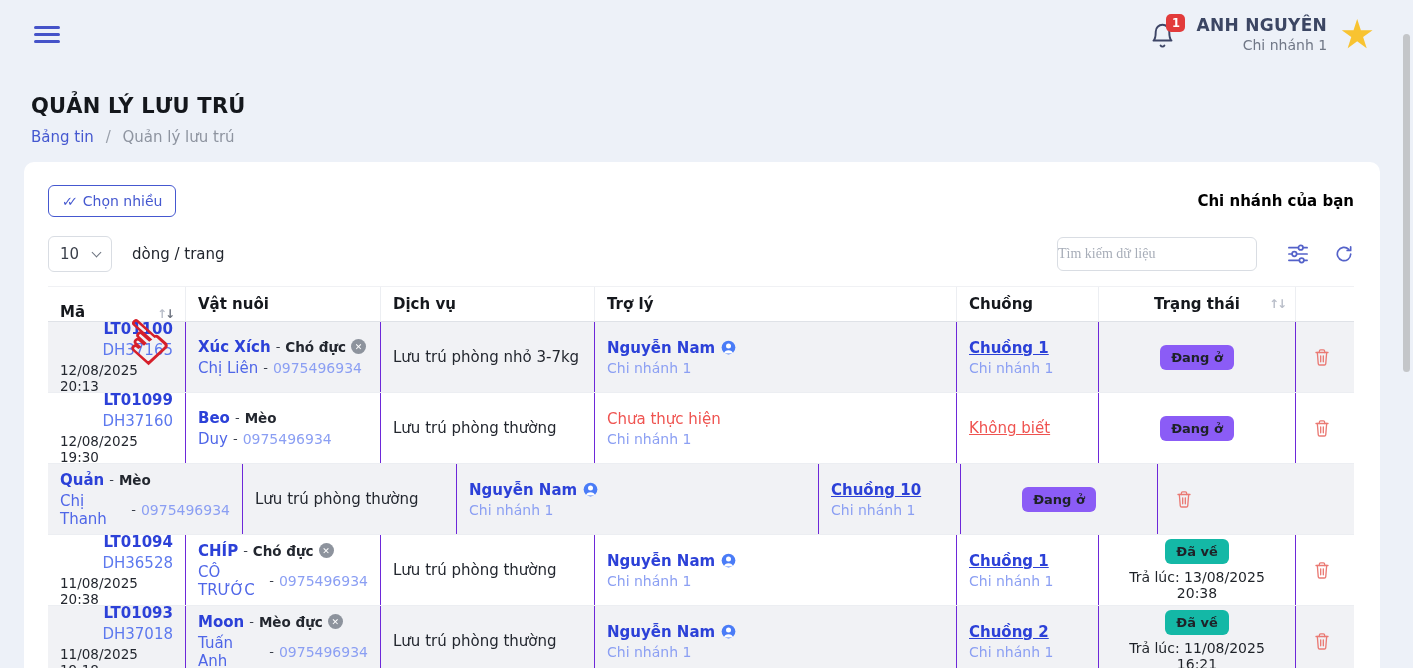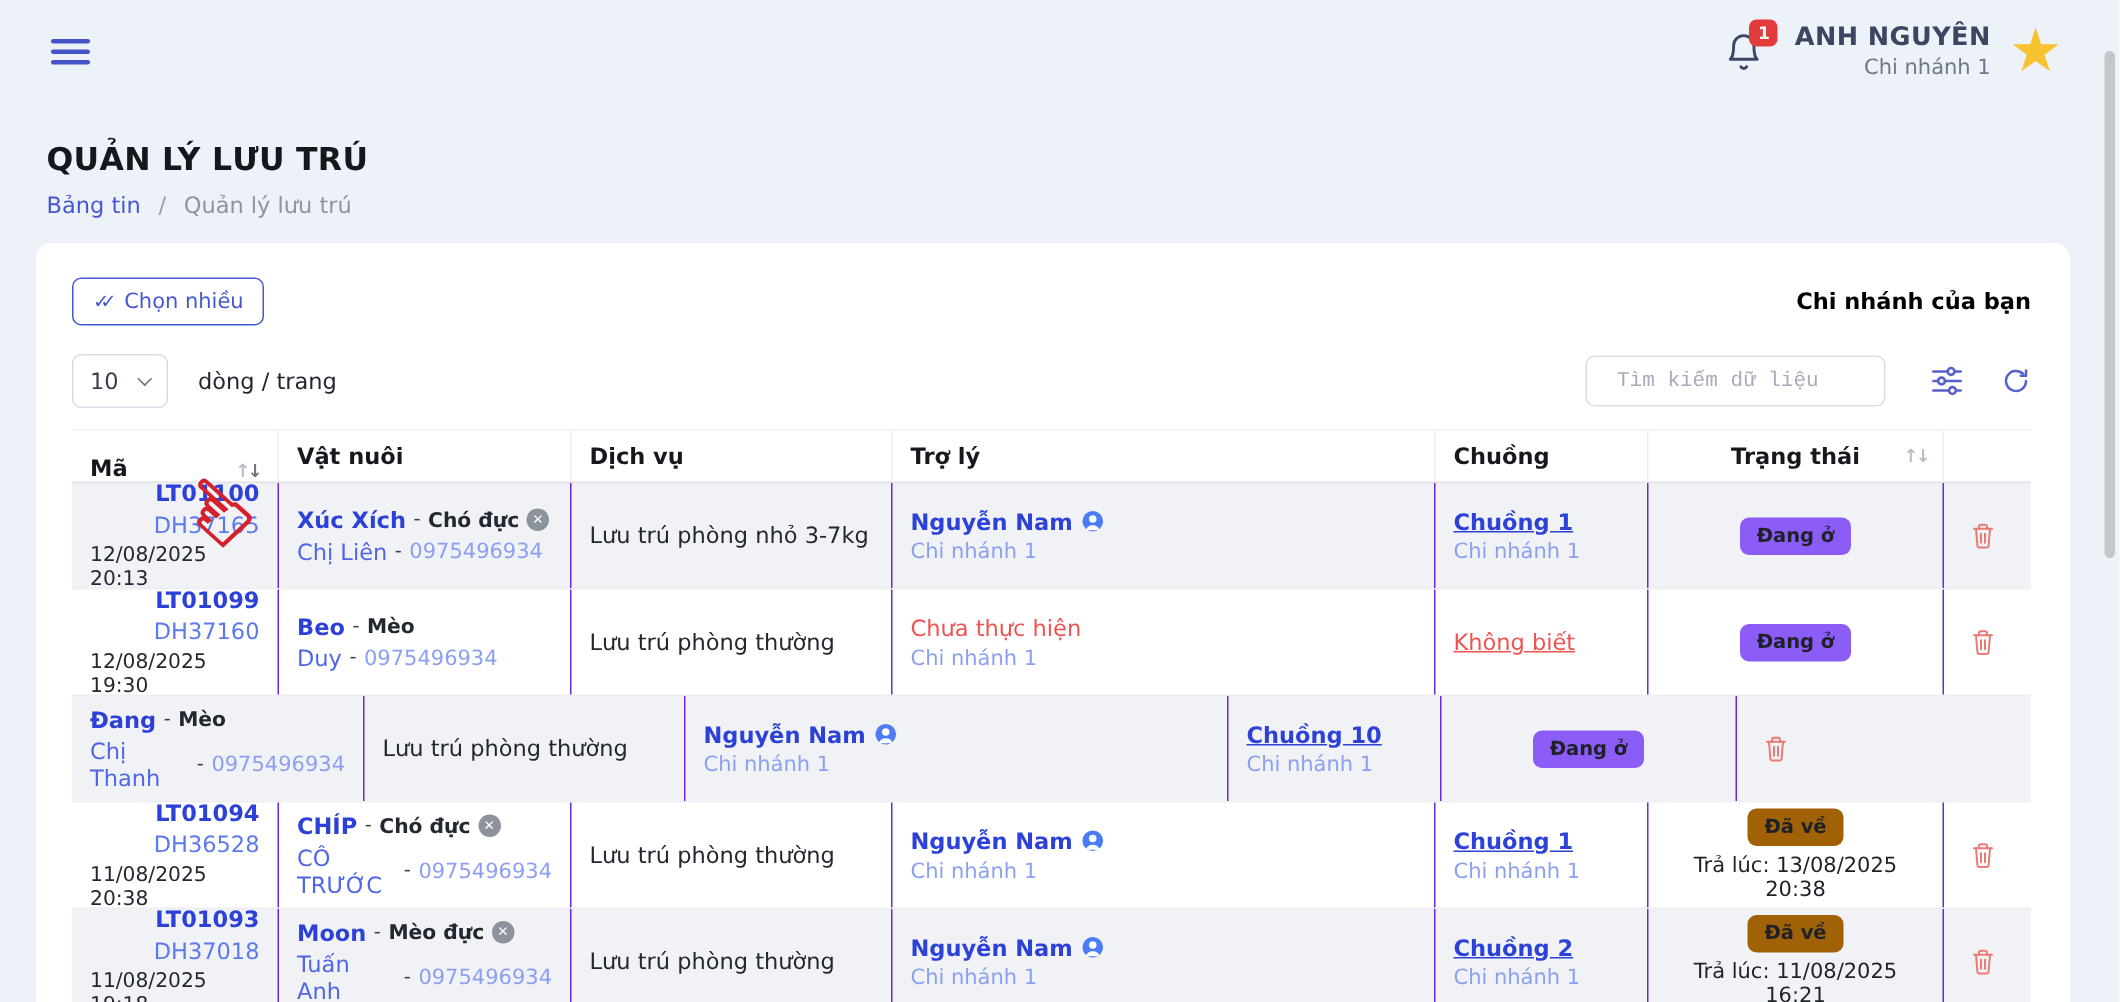--- a/index.html
+++ b/index.html
@@ -41,21 +41,21 @@
   .branch-label { font-size:15px; font-weight:700; color:#000000; }
 
   .card-row2 { display:flex; align-items:center; margin-top:18px; height:36px; }
   .select-box { width:64px; height:36px; border:1px solid #d9dde3; border-radius:6px;
     display:flex; align-items:center; justify-content:space-between; padding:0 11px;
     font-size:15px; color:#3a3f4a; cursor:pointer; background:#fff; }
   .chev { width:7px; height:7px; border-right:1.7px solid #6c737f; border-bottom:1.7px solid #6c737f;
     transform:rotate(45deg); margin-top:-4px; }
   .rpp-label { margin-left:20px; font-size:15px; color:#22262e; }
   .search { margin-left:auto; width:200px; height:34px; border:1px solid #d9dde3; border-radius:6px;
-    padding:0 20px; font-size:14px; color:#3a3f4a; outline:none; font-family:Liberation Mono, monospace; }
+    padding:0 0; font-size:14px; color:#3a3f4a; outline:none; font-family:Liberation Serif, serif; }
   .search::placeholder { color:#a7adb8; }
   .icon-btn { display:flex; align-items:center; justify-content:center; cursor:pointer; }
   .filter-btn { margin-left:30px; }
   .refresh-btn { margin-left:25px; }
 
   
   .table { margin-top:14px; }
   .thead { display:flex; height:36px; border-top:1px solid #f0f1f4; border-bottom:1px solid #dfe2e7; }
   .th { display:flex; align-items:center; padding:0 12px; font-size:15px; font-weight:700;
     color:#15181d; border-right:1px solid #eceef2; position:relative; }
@@ -95,21 +95,21 @@
   .branch { font-size:14px; color:#8b9ff3; cursor:pointer; }
   .person-icon { display:flex; margin-left:1px; }
 
   .cage-name { font-size:15px; font-weight:700; color:#2c41d8;text-decoration:underline; }
   .cage-name.cage-unknown { color:#ef5350; font-weight:400; }
 
   .c-status { align-items:center; }
   .badge { display:inline-block; padding:5px 11px; border-radius:6px; font-size:13px;
     font-weight:700; color:#1e2228; }
   .badge-pink { background:#8b5cf6; }
-  .badge-green { background:#a16207; }
+  .badge-green { background:#14b8a6; }
   .return-time { font-size:14px; color:#1e2228; margin-top:2px; text-align:center; }
 
   .c-actions { align-items:center; }
   .trash-btn { cursor:pointer; display:flex; }
 
   
   .hand-annotation { position:absolute; left:118px; top:312px; font-size:58px; color:#d6202b;
     -webkit-text-stroke:1.6px #d6202b; transform:rotate(42deg); z-index:10; line-height:1;
     pointer-events:none; }
   .scrollbar-thumb { position:absolute; right:3px; top:34px; width:7px; height:338px;
@@ -308,21 +308,21 @@
           <path d="M5 6l1.4 17a2 2 0 0 0 2 1.8h7.2a2 2 0 0 0 2-1.8L19 6"></path>
           <path d="M10 11v9M14 11v9"></path>
         </svg>
       </span>
     </div>
   </div>
 
   <div class="trow striped">
     <div class="cell col1">
       <div class="pet-line">
-        <a class="pet-name">Đang</a>
+        <a class="pet-name">Quản</a>
         <span class="pet-dash">-</span>
         <span class="pet-type">Mèo</span>
 
       </div>
       <div class="owner-line">
         <a class="owner">Chị Thanh</a>
         <span class="owner-dash">-</span>
         <a class="phone">0975496934</a>
       </div>
     </div>

